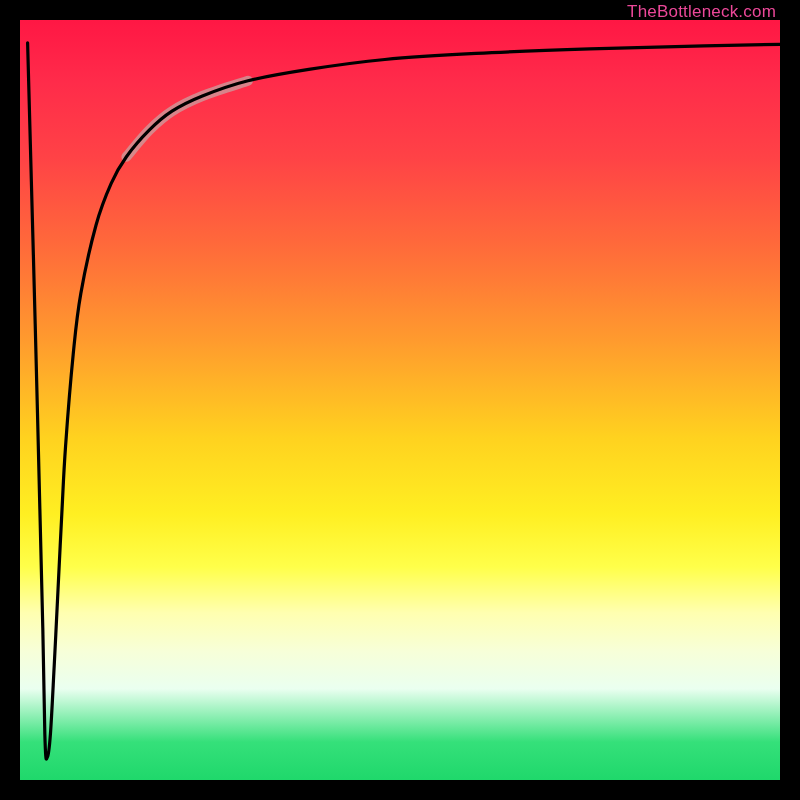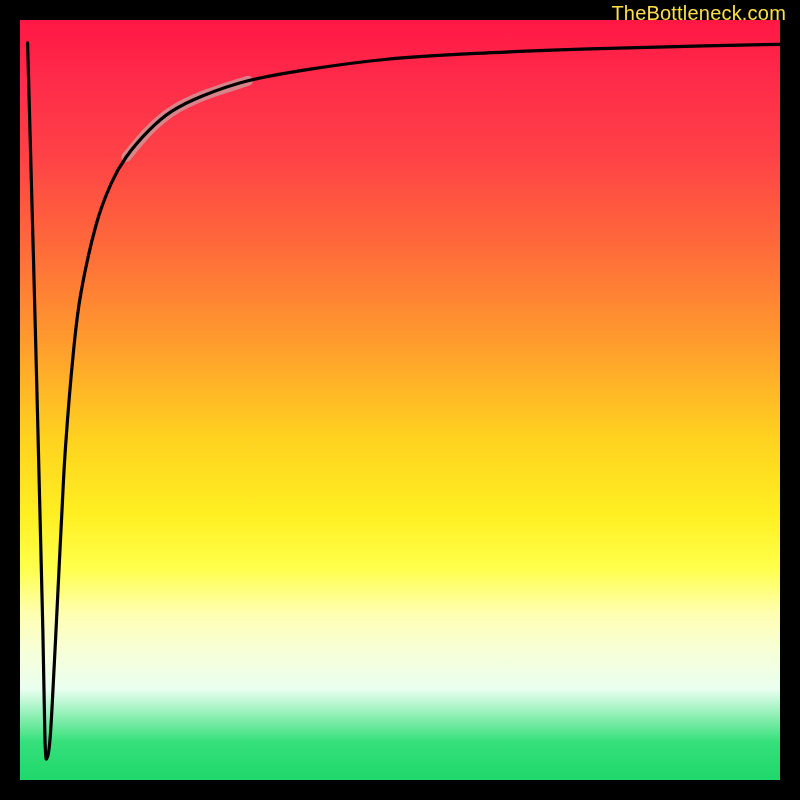--- a/index.html
+++ b/index.html
@@ -12,25 +12,25 @@
   }
   .frame {
     position: relative;
     width: 800px;
     height: 800px;
     background: #000;
   }
   .watermark {
     position: absolute;
     top: 2px;
-    right: 14px;
+    right: 24px;
     font-family: Arial, Helvetica, sans-serif;
-    font-size: 20px;
+    font-size: 17px;
     font-weight: 500;
-    color: #fde047;
+    color: #ec4899;
     letter-spacing: 0.2px;
     z-index: 10;
   }
   .plot {
     position: absolute;
     left: 20px;
     top: 20px;
     width: 760px;
     height: 760px;
     background: linear-gradient(

